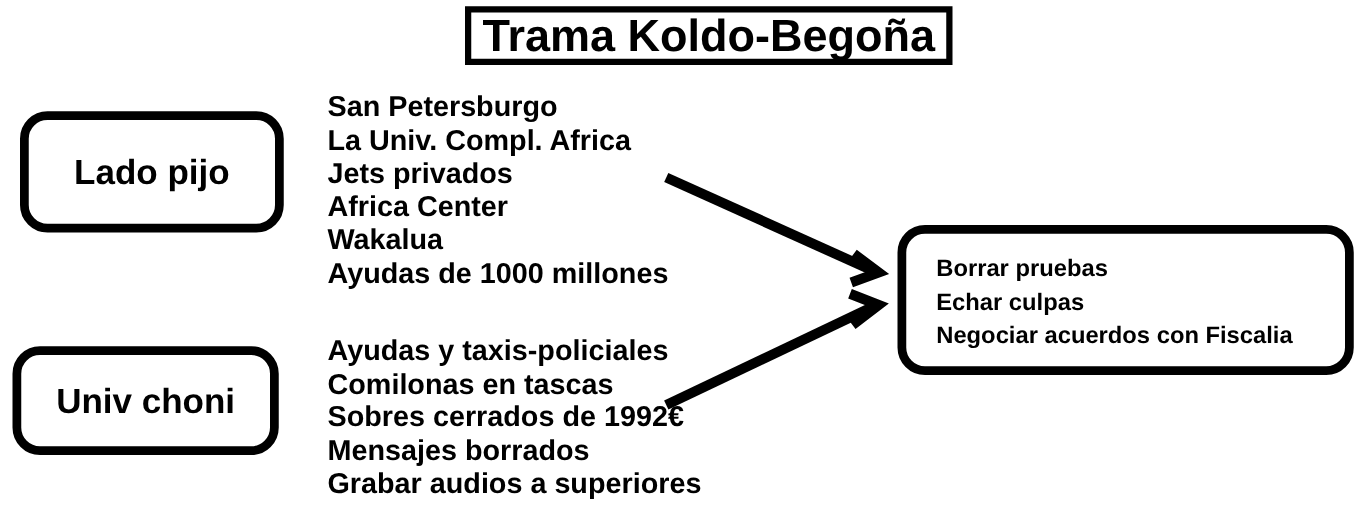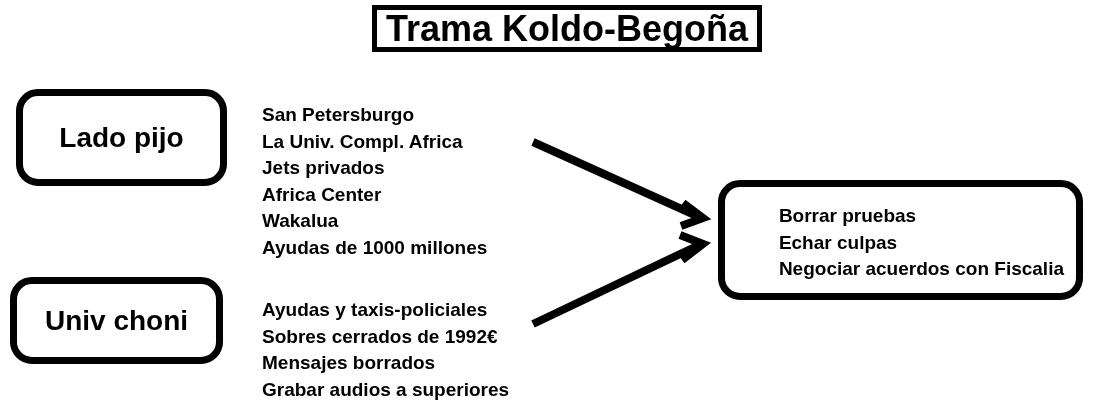--- a/index.html
+++ b/index.html
@@ -62,31 +62,30 @@
   .node-pijo .node-label,
   .node-choni .node-label {
     font-size: 28px;
     font-weight: bold;
   }
   .node-outcome {
     left: 718px;
     top: 180px;
     width: 365px;
     height: 120px;
-    justify-content: flex-end;
+    justify-content: flex-start;
     align-items: flex-start;
-    padding: 16px 12px 0 24px;
+    padding: 16px 0 0 24px;
   }
   .list {
     position: absolute;
-    font-size: 19px;
+    font-size: 23px;
     font-weight: bold;
     line-height: 26.5px;
     white-space: nowrap;
-    margin-top: 30px;
   }
   .list-pijo {
     left: 262px;
     top: 72px;
   }
   .list-choni {
     left: 262px;
     top: 267px;
   }
   .list-outcome {
@@ -129,20 +128,21 @@
     <div>Wakalua</div>
     <div>Ayudas de 1000 millones</div>
   </div>
 
   <div class="node node-rounded node-choni">
     <span class="node-label">Univ choni</span>
   </div>
 
   <div class="list list-choni">
     <div>Ayudas y taxis-policiales</div>
+    <div>Comilonas en tascas</div>
     <div>Sobres cerrados de 1992€</div>
     <div>Mensajes borrados</div>
     <div>Grabar audios a superiores</div>
   </div>
 
   <div class="node node-rounded node-outcome">
     <div class="list-outcome">
       <div>Borrar pruebas</div>
       <div>Echar culpas</div>
       <div>Negociar acuerdos con Fiscalia</div>

